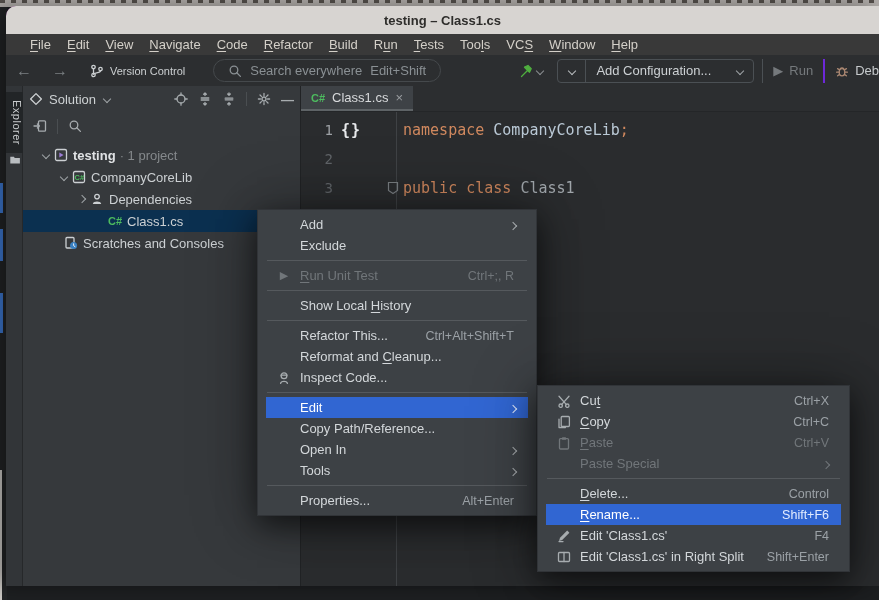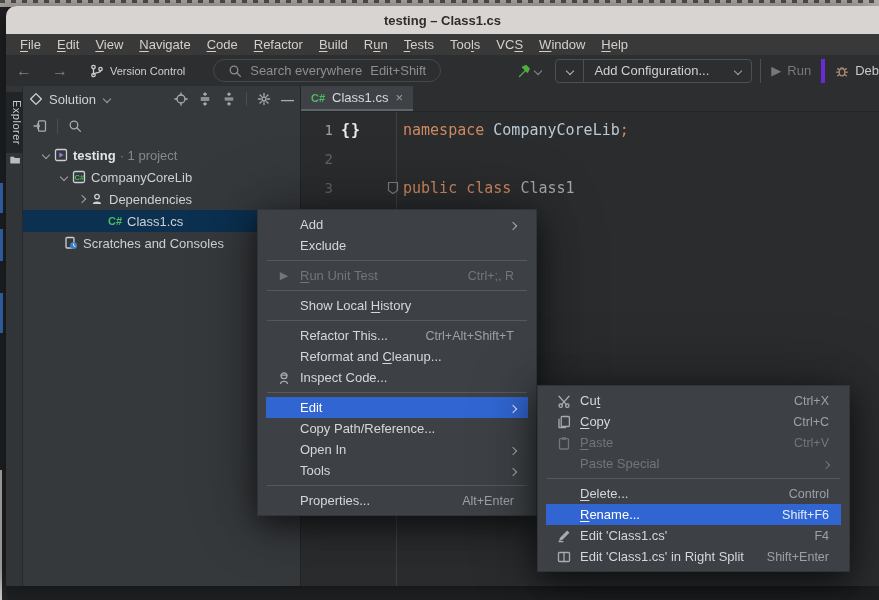--- a/index.html
+++ b/index.html
@@ -11,36 +11,36 @@
             background-image:repeating-linear-gradient(90deg,#55504c 0 5px,transparent 5px 11px); background-size:100% 3px; background-repeat:no-repeat; background-position:0 0; }
   .bg-left { position:absolute; left:0; top:7px; width:7px; height:593px; background:#232527; }
   .bg-left .bluemark { position:absolute; left:0; width:3px; background:#3e7bd6; }
   .bg-left .lightline { position:absolute; left:0; width:2px; top:463px; height:130px; background:#cfccc8; }
 
   
   .window { position:absolute; left:6px; top:6px; width:873px; height:580px; background:#701a75;
             border-top-left-radius:10px; box-shadow:-10px 0 22px rgba(0,0,0,.4); }
   .titlebar { height:28px; background:#d7d4d1; border-top-left-radius:10px; display:flex; align-items:center; justify-content:center;
               color:#2e2d2b; font-weight:bold; font-size:13px; }
-  .menubar { height:21px; background:#393939; display:flex; align-items:center; padding-left:6px; }
+  .menubar { height:21px; background:#393939; display:flex; align-items:center; padding-left:16px; }
   .mb-item { color:#d4d0c9; font-size:13px; padding:0 8px; line-height:21px; }
   .mn { text-decoration:underline; text-underline-offset:2px; }
 
   .toolbar { height:31px; background:#2c2e30; display:flex; align-items:center; color:#c6cacc; }
   .nav-arrow { color:#7b8083; font-size:16px; padding:0 10px; }
   .vc { display:flex; align-items:center; gap:6px; margin-left:12px; font-size:11px; color:#ccd0d2; }
   .searchbox { display:flex; align-items:center; gap:8px; margin-left:28px; border:1px solid #45494c; border-radius:14px;
                padding:3px 14px; color:#8a9094; font-size:13px; }
   .tb-right { margin-left:auto; display:flex; align-items:center; }
   .hammer { color:#4fae3f; display:flex; align-items:center; margin-right:4px; }
   .cfg-group { display:flex; align-items:center; border:1px solid #4b5054; border-radius:4px; height:24px; margin-left:14px; }
   .cfg-chev { width:28px; display:flex; align-items:center; justify-content:center; border-right:1px solid #4b5054; height:100%; color:#b7bbbe; }
   .cfg-label { padding:0 10px; font-size:13px; color:#cdd1d4; display:flex; align-items:center; gap:26px; }
   .run-group { display:flex; align-items:center; height:24px; margin-left:8px; border-left:1px solid #4b5054; padding-left:10px; color:#75797c; font-size:13px; gap:6px; }
-  .debug-group { display:flex; align-items:center; height:24px; margin-left:10px; border-left:4px solid #6d28d9; padding-left:10px; color:#c6cacc; font-size:13px; gap:6px; }
+  .debug-group { display:flex; align-items:center; height:24px; margin-left:10px; border-left:2px solid #6d28d9; padding-left:10px; color:#c6cacc; font-size:13px; gap:6px; }
   .bug { color:#ab8872; display:flex; }
 
   .content { position:absolute; left:0; top:80px; right:0; bottom:0; display:flex; }
   .stripe { width:17px; background:#323538; border-right:1px solid #26282a; position:relative; }
   .stripe .explorer { position:absolute; top:6px; left:0; width:17px; padding:8px 0; background:#222527;
                       writing-mode:vertical-rl; color:#c9ccce; font-size:11px; text-align:center; letter-spacing:.5px; }
   .stripe .foldericon { position:absolute; top:68px; left:3px; color:#b9bdc0; }
 
   .panel { width:278px; background:#36393c; border-right:1px solid #212325; position:relative; }
   .p-header { height:26px; display:flex; align-items:center; padding:0 6px; color:#ced2d4; font-size:13px; }

